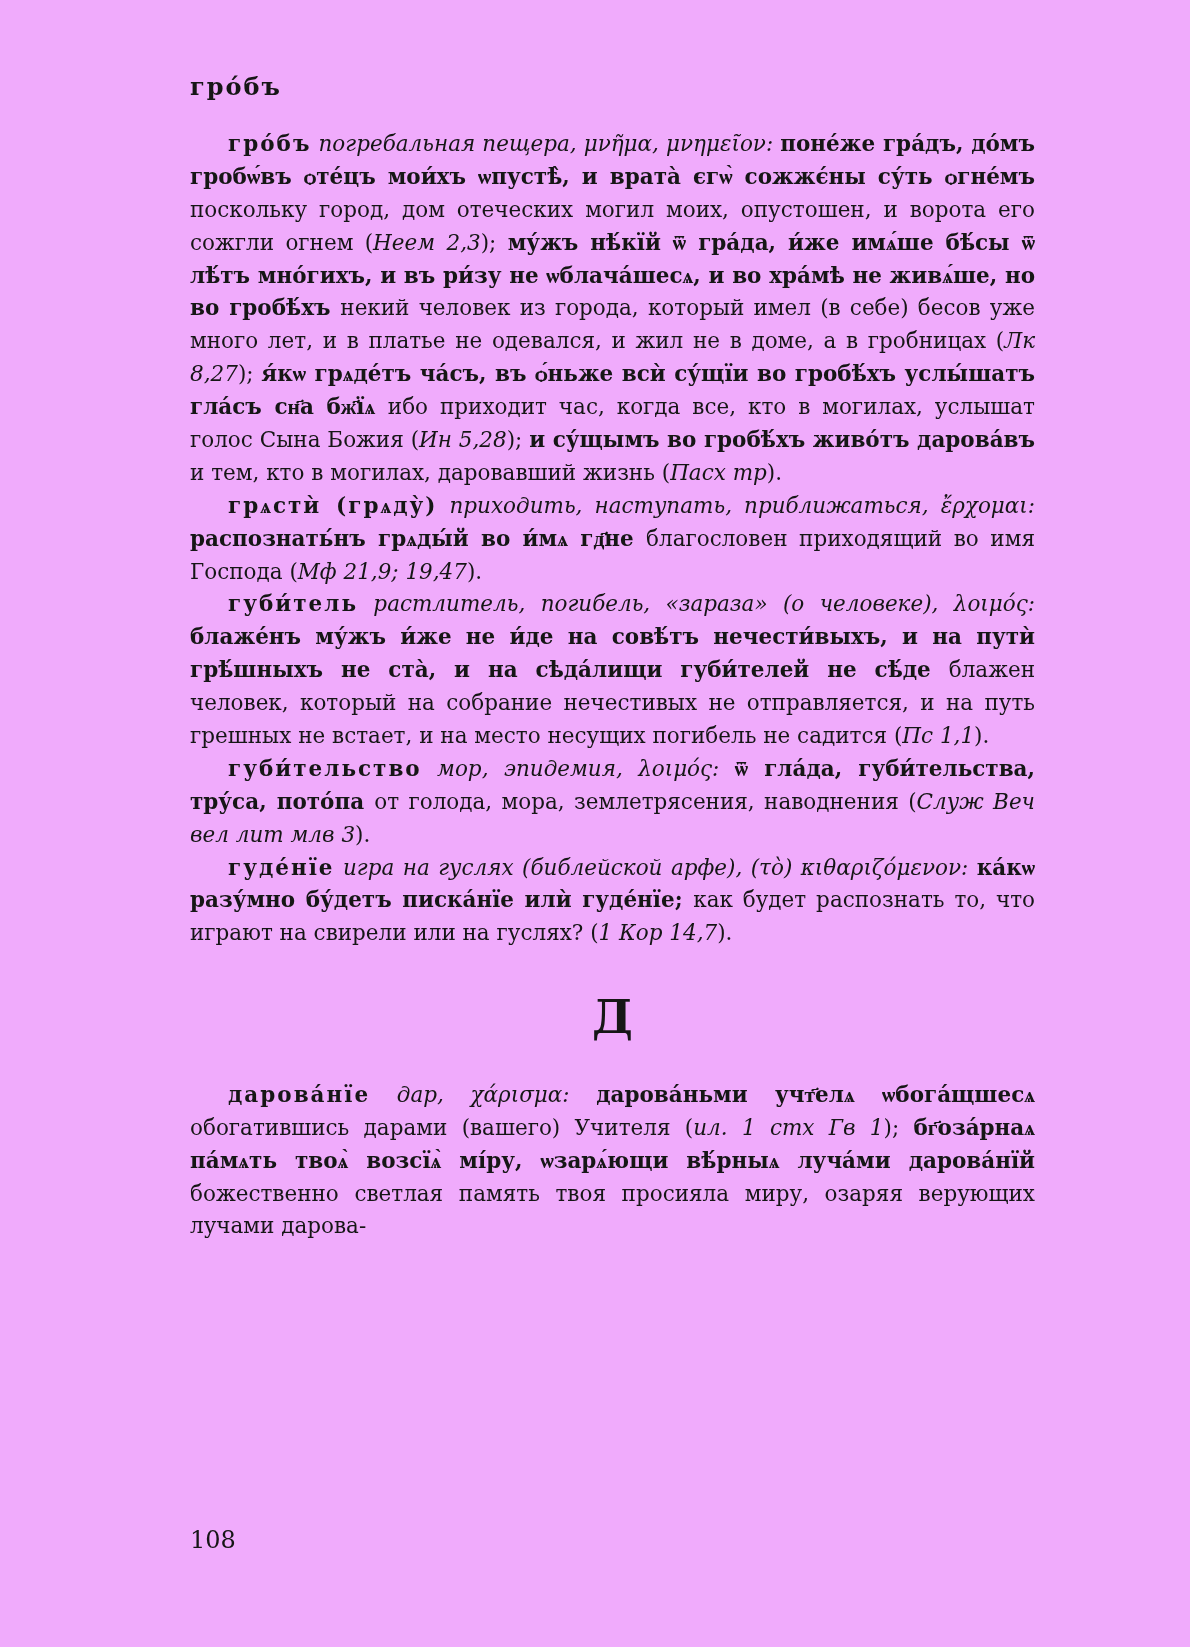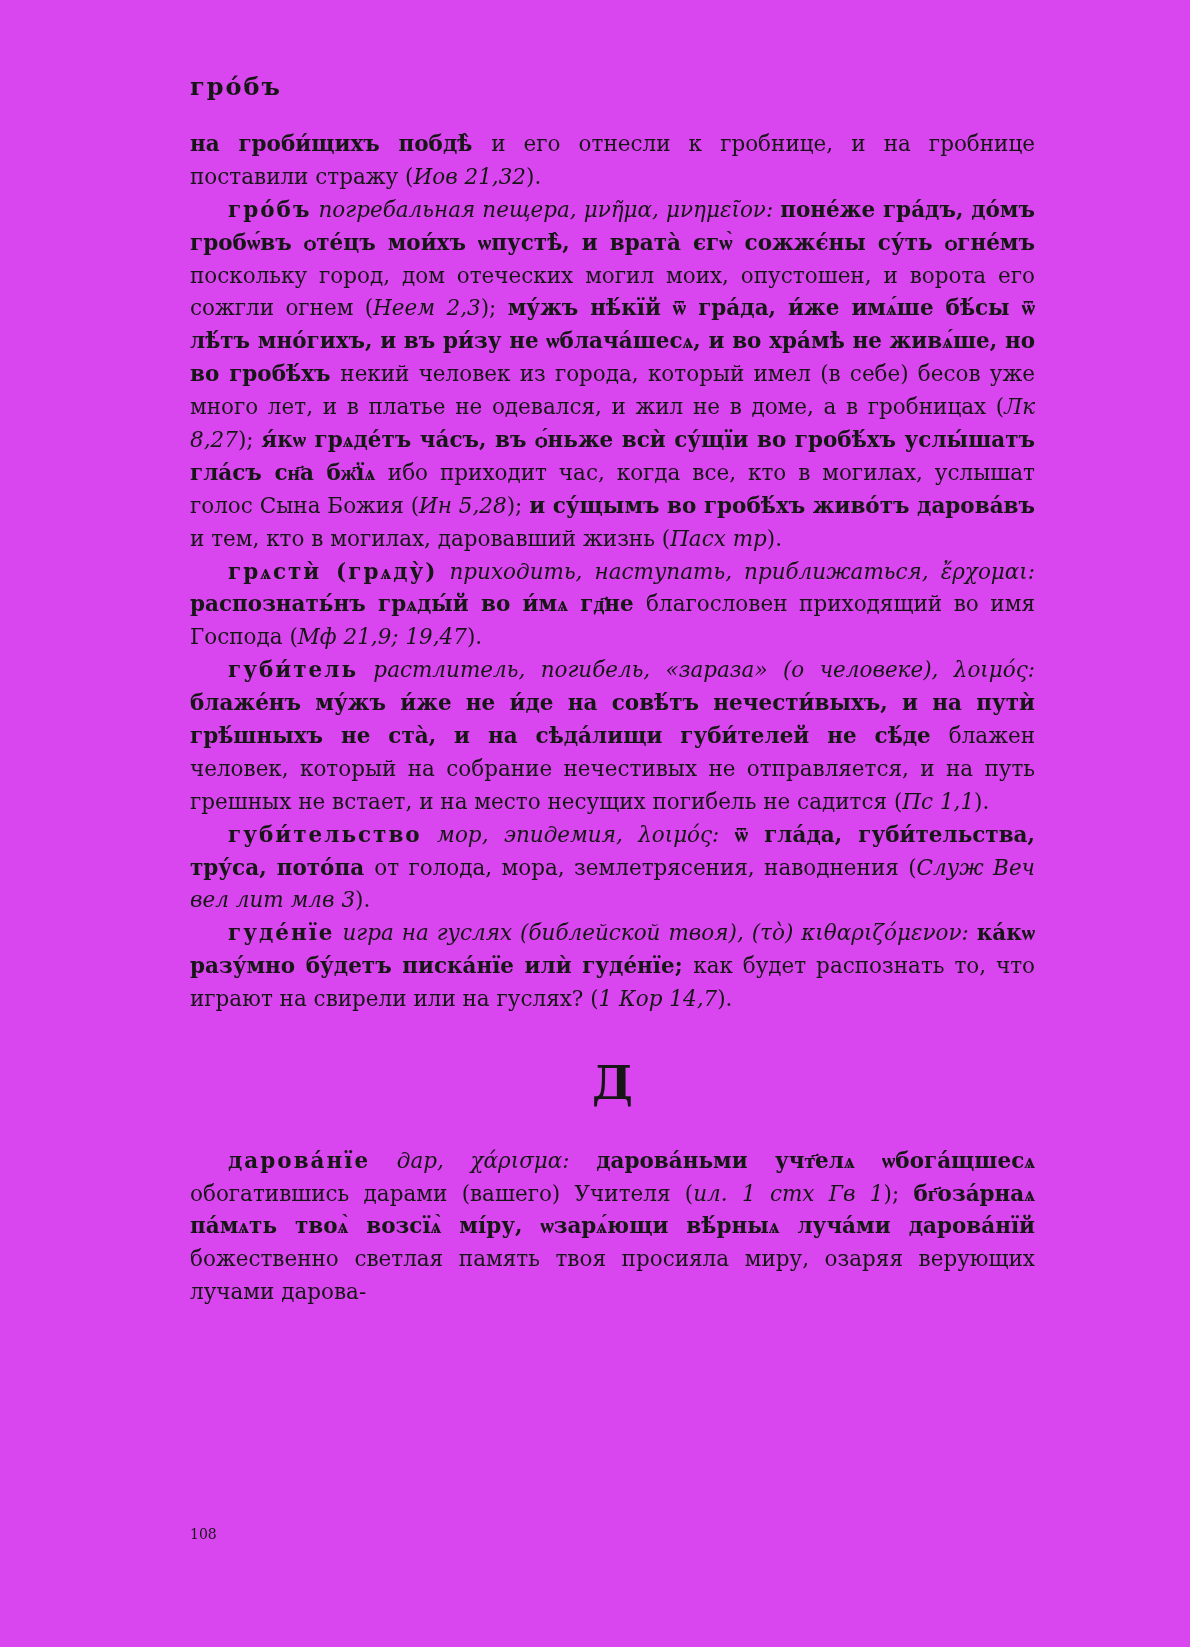--- a/index.html
+++ b/index.html
@@ -4,21 +4,21 @@
 <style>
   html, body {
     margin: 0;
     padding: 0;
     background: #e8e8e6;
   }
   .page {
     position: relative;
     width: 1190px;
     height: 1647px;
-    background: #d946ef;
+    background: #f0abfc;
     color: #161616;
     font-family: "DejaVu Serif", "Liberation Serif", serif;
     overflow: hidden;
   }
   .running-head {
     position: absolute;
     left: 190px;
     top: 72px;
     font-size: 24px;
     font-weight: bold;
@@ -56,36 +56,35 @@
     font-size: 46px;
     font-weight: bold;
     margin: 42px 0 36px 0;
     text-indent: 0;
     line-height: 1.1;
   }
   .page-number {
     position: absolute;
     left: 190px;
     top: 1526px;
-    font-size: 14px;
+    font-size: 24px;
   }
 </style>
 </head>
 <body>
 
 <div class="page">
 
   <div class="running-head cs">гро́бъ</div>
 
   <div class="text-block">
-      <p class="entry no-indent"><span class="cs">на гроби́щихъ побдѣ̀ </span><span class="ru">и его отнесли к гробнице, и на гробнице поставили стражу (</span><span class="it">Иов 21,32</span><span class="ru">).</span></p>
       <p class="entry"><span class="head">гро́бъ</span><span class="it">  погребальная пещера, μνῆμα, μνημεῖον: </span><span class="cs">поне́же гра́дъ, до́мъ гробѡ́въ ѻте́цъ мои́хъ ѡпустѣ̀, и врата̀ єгѡ̀ сожжє́ны су́ть ѻгне́мъ </span><span class="ru">поскольку город, дом отеческих могил моих, опустошен, и ворота его сожгли огнем (</span><span class="it">Неем 2,3</span><span class="ru">); </span><span class="cs">му́жъ нѣ́кїй ѿ гра́да, и́же имѧ́ше бѣ́сы ѿ лѣ́тъ мно́гихъ, и въ ри́зу не ѡблача́шесѧ, и во хра́мѣ не живѧ́ше, но во гробѣ́хъ </span><span class="ru">некий человек из города, который имел (в себе) бесов уже много лет, и в платье не одевался, и жил не в доме, а в гробницах (</span><span class="it">Лк 8,27</span><span class="ru">); </span><span class="cs">я́кѡ грѧде́тъ ча́съ, въ ѻ́ньже всѝ су́щїи во гробѣ́хъ услы́шатъ гла́съ сн҃а бж҃їѧ </span><span class="ru">ибо приходит час, когда все, кто в могилах, услышат голос Сына Божия (</span><span class="it">Ин 5,28</span><span class="ru">); </span><span class="cs">и су́щымъ во гробѣ́хъ живо́тъ дарова́въ </span><span class="ru">и тем, кто в могилах, даровавший жизнь (</span><span class="it">Пасх тр</span><span class="ru">).</span></p>
       <p class="entry"><span class="head">грѧстѝ (грѧду̀)</span><span class="it">  приходить, наступать, приближаться, ἔρχομαι: </span><span class="cs">распознать́нъ грѧды́й во и́мѧ гд҃не </span><span class="ru">благословен приходящий во имя Господа (</span><span class="it">Мф 21,9; 19,47</span><span class="ru">).</span></p>
       <p class="entry"><span class="head">губи́тель</span><span class="it">  растлитель, погибель, «зараза» (о человеке), λοιμός: </span><span class="cs">блаже́нъ му́жъ и́же не и́де на совѣ́тъ нечести́выхъ, и на путѝ грѣ́шныхъ не ста̀, и на сѣда́лищи губи́телей не сѣ́де </span><span class="ru">блажен человек, который на собрание нечестивых не отправляется, и на путь грешных не встает, и на место несущих погибель не садится (</span><span class="it">Пс 1,1</span><span class="ru">).</span></p>
       <p class="entry"><span class="head">губи́тельство</span><span class="it">  мор, эпидемия, λοιμός: </span><span class="cs">ѿ гла́да, губи́тельства, тру́са, пото́па </span><span class="ru">от голода, мора, землетрясения, наводнения (</span><span class="it">Служ Веч вел лит млв 3</span><span class="ru">).</span></p>
-      <p class="entry"><span class="head">гуде́нїе</span><span class="it">  игра на гуслях (библейской твоя), (τὸ) κιθαριζόμενον: </span><span class="cs">ка́кѡ разу́мно бу́детъ писка́нїе илѝ гуде́нїе; </span><span class="ru">как будет распознать то, что играют на свирели или на гуслях? (</span><span class="it">1 Кор 14,7</span><span class="ru">).</span></p>
+      <p class="entry"><span class="head">гуде́нїе</span><span class="it">  игра на гуслях (библейской арфе), (τὸ) κιθαριζόμενον: </span><span class="cs">ка́кѡ разу́мно бу́детъ писка́нїе илѝ гуде́нїе; </span><span class="ru">как будет распознать то, что играют на свирели или на гуслях? (</span><span class="it">1 Кор 14,7</span><span class="ru">).</span></p>
       <div class="section-letter cs">Д</div>
       <p class="entry"><span class="head">дарова́нїе</span><span class="it">  дар, χάρισμα: </span><span class="cs">дарова́ньми учт҃елѧ ѡбога́щшесѧ </span><span class="ru">обогатившись дарами (вашего) Учителя (</span><span class="it">ил. 1 стх Гв 1</span><span class="ru">); </span><span class="cs">бг҃оза́рнаѧ па́мѧть твоѧ̀ возсїѧ̀ мі́ру, ѡзарѧ́ющи вѣ́рныѧ луча́ми дарова́нїй </span><span class="ru">божественно светлая память твоя просияла миру, озаряя верующих лучами дарова-</span></p>
     </div>
 
   <div class="page-number">108</div>
 
 </div>
 
 </body></html>

